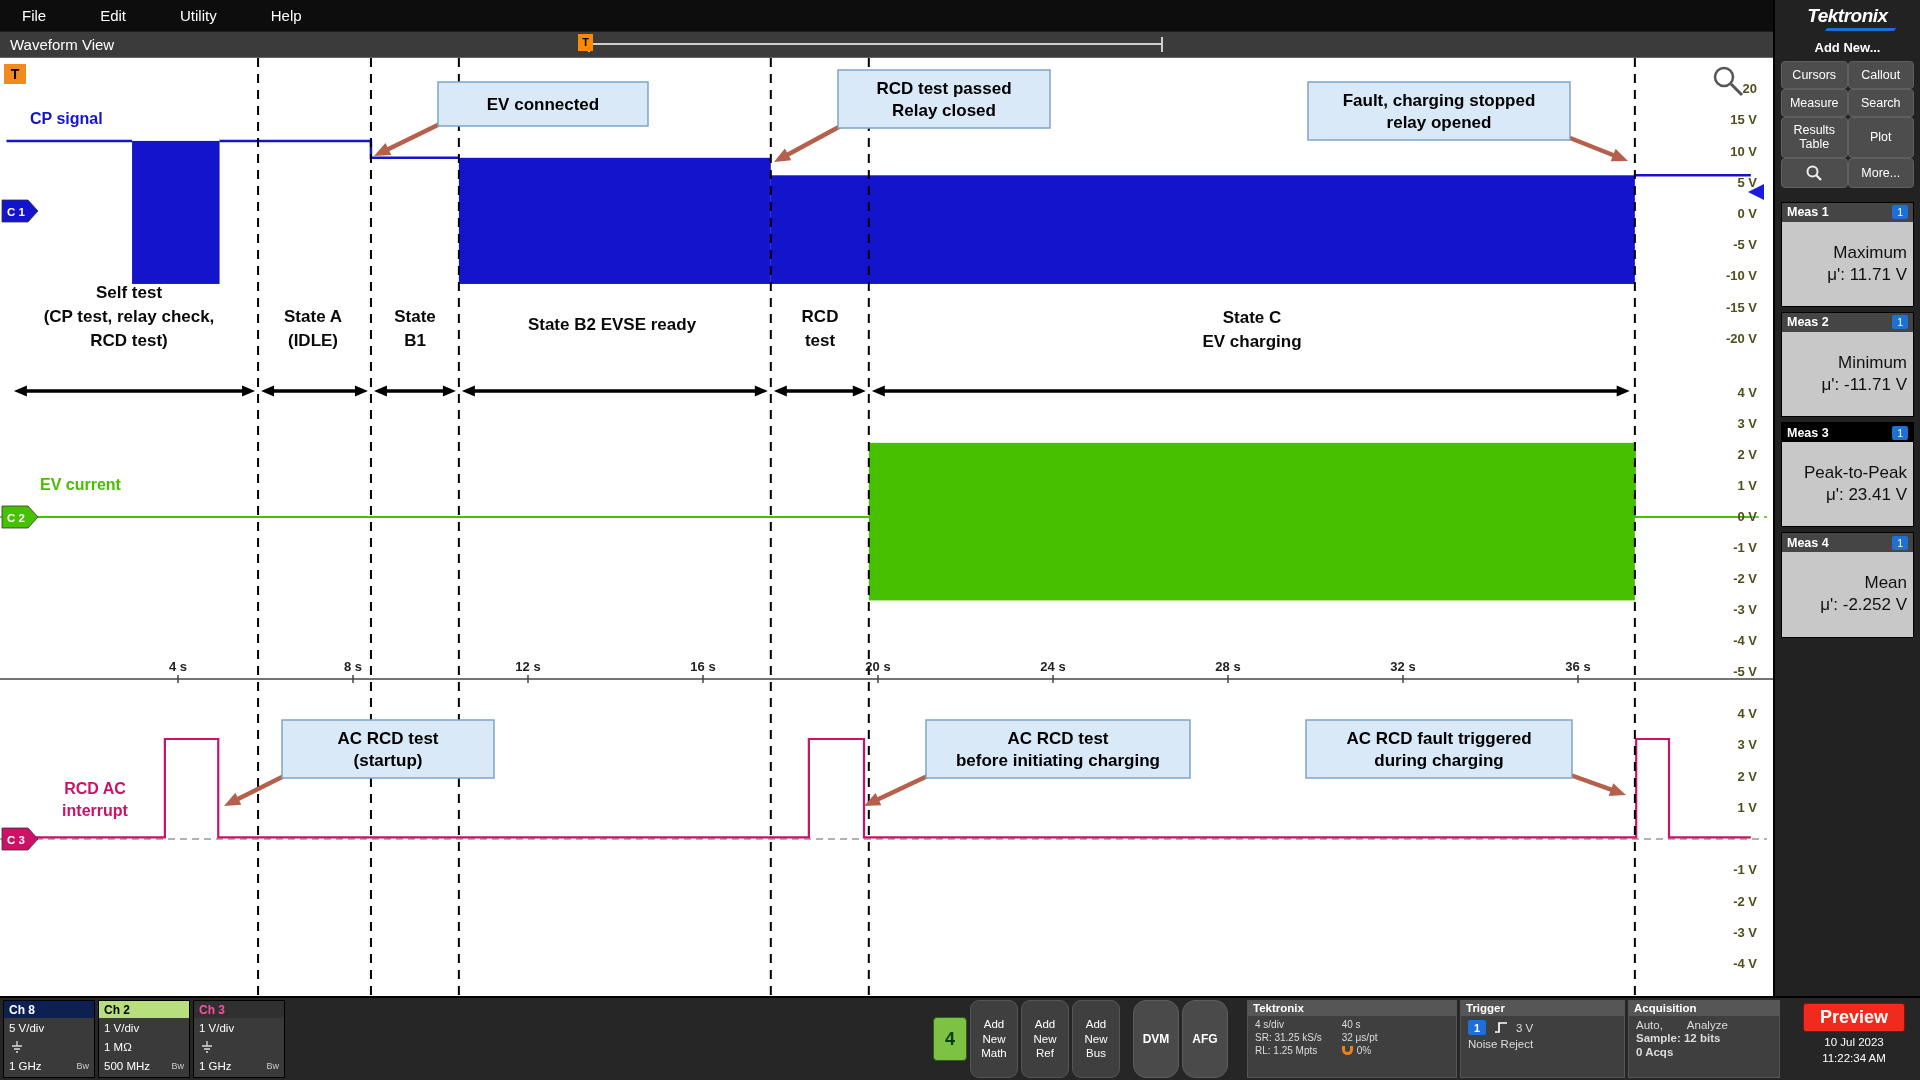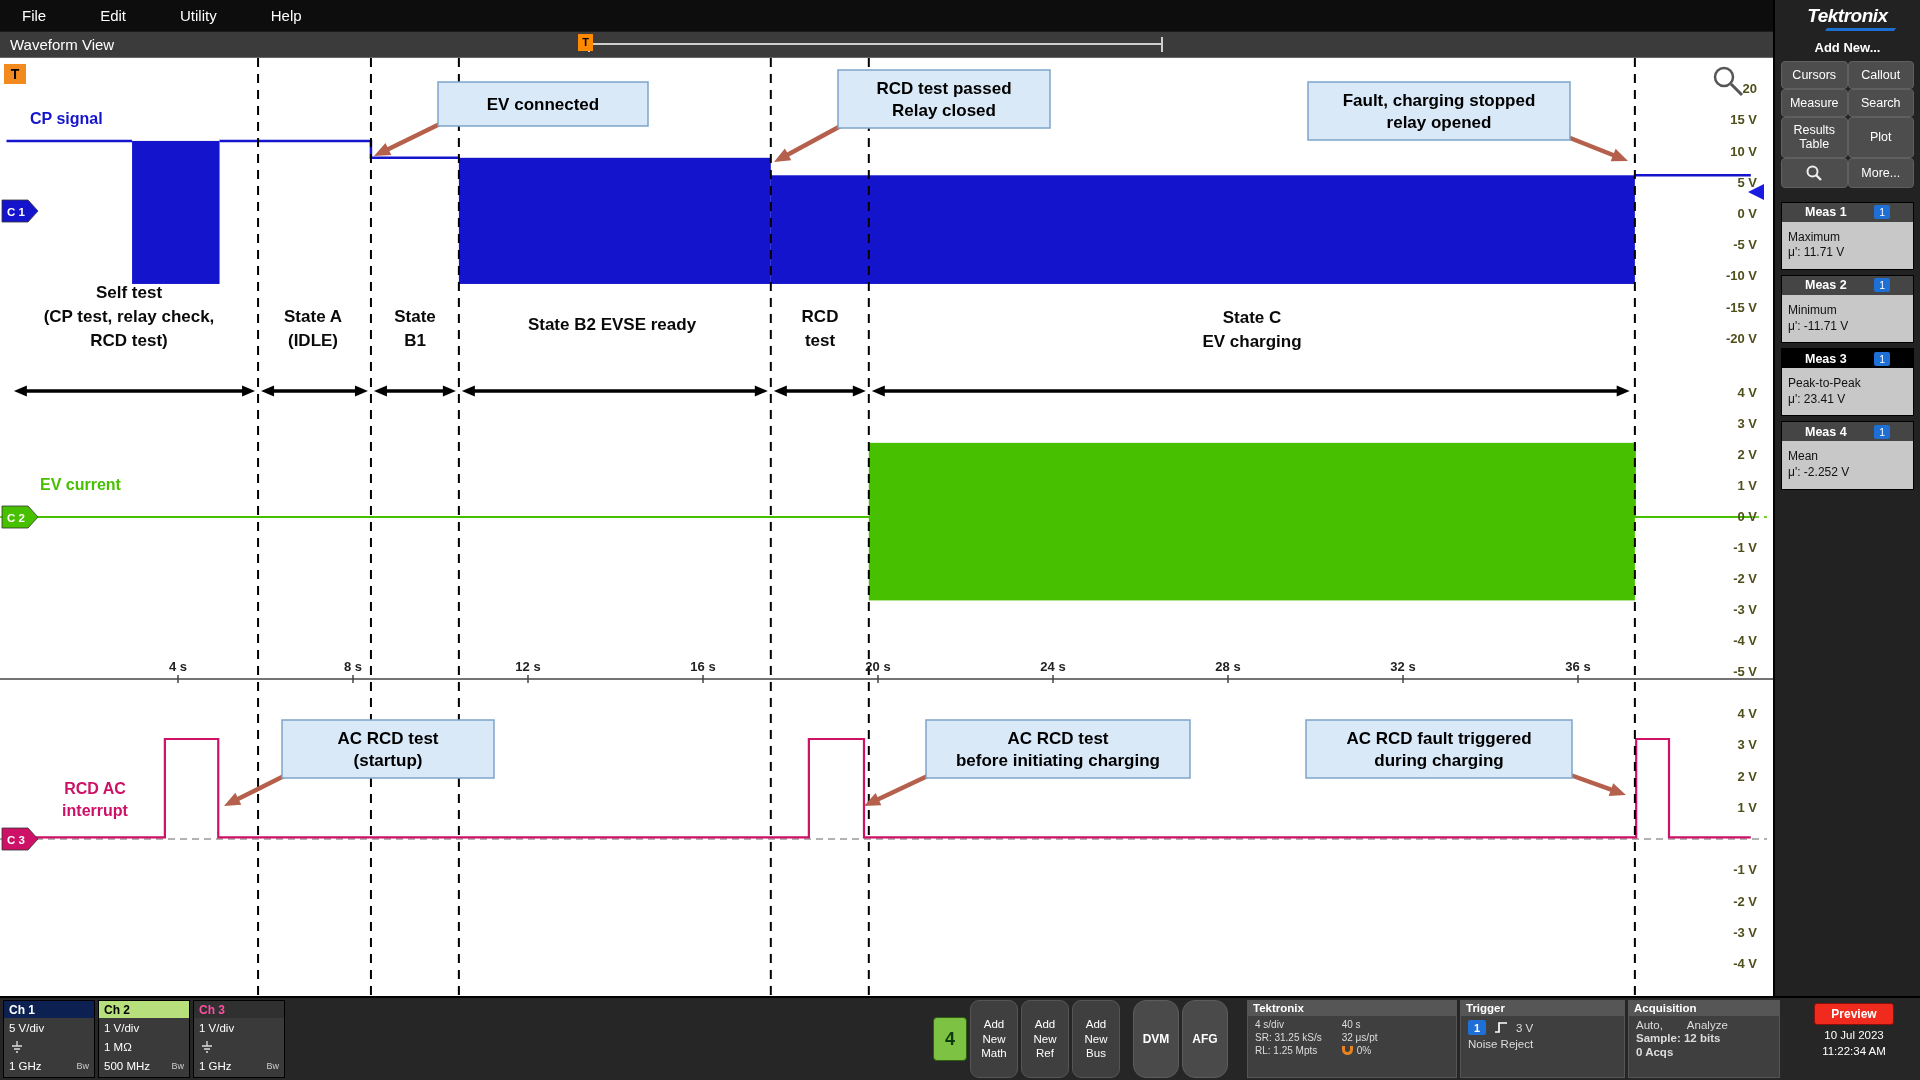--- a/index.html
+++ b/index.html
@@ -33,27 +33,27 @@
     background:#1b6fd0; transform:skewX(-35deg); }
   #addnew { color:#fff; font-size:13px; font-weight:bold; text-align:center; }
   #sb-buttons { display:grid; grid-template-columns:1fr 1fr; }
   .sb-btn { background:#4d4d4d; color:#fff; border:1px solid #5f5f5f; border-radius:4px;
     font-size:12.5px; font-family:inherit; padding:5px 2px; min-height:28px;
     display:flex; align-items:center; justify-content:center; text-align:center;
     line-height:1.15; cursor:default; }
   #meas-list { display:flex; flex-direction:column; gap:5px; margin-top:8px; }
   .meas { border:1px solid #000; }
   .meas-head { background:#454545; height:19px; display:flex; align-items:center;
-    padding:0 23px; }
+    padding:0 5px; }
   .meas.selected .meas-head { background:#000; }
   .meas-name { color:#fff; font-size:12.5px; font-weight:bold; }
   .meas-badge { margin-left:auto; background:#1e6fd6; color:#fff; font-size:10.5px;
     padding:0 5px; border-radius:2px; line-height:14px; }
-  .meas-body { background:#c8c8c8; color:#111; font-size:12px; padding:8px 6px;
-    line-height:1.3; }
+  .meas-body { background:#c8c8c8; color:#111; font-size:17px; padding:20px 6px;
+    line-height:1.3;text-align:right; }
   
   #bottombar { grid-column:1 / -1; background:#262626; border-top:2px solid #000;
     display:flex; align-items:stretch; padding:2px 3px; gap:3px; color:#ddd; }
   .ch-card { width:92px; display:flex; flex-direction:column; border:1px solid #000; }
   .ch-head { height:17px; font-size:12px; font-weight:bold; padding-left:5px;
     display:flex; align-items:center; }
   .ch1-head { background:#0c2152; color:#fff; }
   .ch2-head { background:#b7e07c; color:#000; }
   .ch3-head { background:#303030; color:#ff4fa3; }
   .ch-body { flex:1; background:#3a3a3a; padding:1px 5px 2px; display:flex;
@@ -87,21 +87,21 @@
   .trig-row { display:flex; align-items:center; gap:7px; padding:4px 7px 1px;
     font-size:11.5px; }
   .trig-src { width:18px; height:15px; background:#1e6fd6; color:#fff; font-size:11px;
     font-weight:bold; display:flex; align-items:center; justify-content:center;
     border-radius:2px; }
   .trig-mode { padding:2px 7px; font-size:11.5px; }
   .acq-row { display:flex; gap:24px; padding:3px 7px 0; font-size:11.5px; }
   .acq-line { padding:1px 7px; font-size:11.5px;font-weight:bold; }
   #preview-wrap { margin-left:8px; width:126px; display:flex; flex-direction:column;
     align-items:center; gap:3px; padding-top:3px; }
-  #preview-btn { background:#f02b1d; color:#fff; font-size:12px; font-weight:bold;
+  #preview-btn { background:#f02b1d; color:#fff; font-size:18px; font-weight:bold;
     border:1px solid #8d0f08; border-radius:3px; padding:3px 16px; font-family:inherit; }
   #datetime { color:#fff; font-size:11.5px; text-align:center; line-height:1.35; }
   svg text { font-family:"Liberation Sans", sans-serif; }
 </style>
 </head>
 <body>
 
 <div id="app">
   <div id="main-col">
     <div id="menubar">
@@ -359,21 +359,21 @@
         <div class="meas-body">
             <div>Mean</div>
             <div>μ': -2.252 V</div>
           </div>
       </div>
     </div>
   </div>
 
   <div id="bottombar">
     <div class="ch-card">
-      <div class="ch-head ch1-head">Ch 1</div>
+      <div class="ch-head ch1-head">Ch 8</div>
       <div class="ch-body">
         <div class="ch-row">5 V/div</div>
         <div class="ch-row">
           <svg width="16" height="12" viewBox="0 0 16 12">
               <path d="M8 0v5M3 5h10M5 8h6M7 11h2" stroke="#ddd" stroke-width="1.3" fill="none"></path>
             </svg>
           <span></span>
         </div>
         <div class="ch-row ch-bw">
           <span>1 GHz</span>

